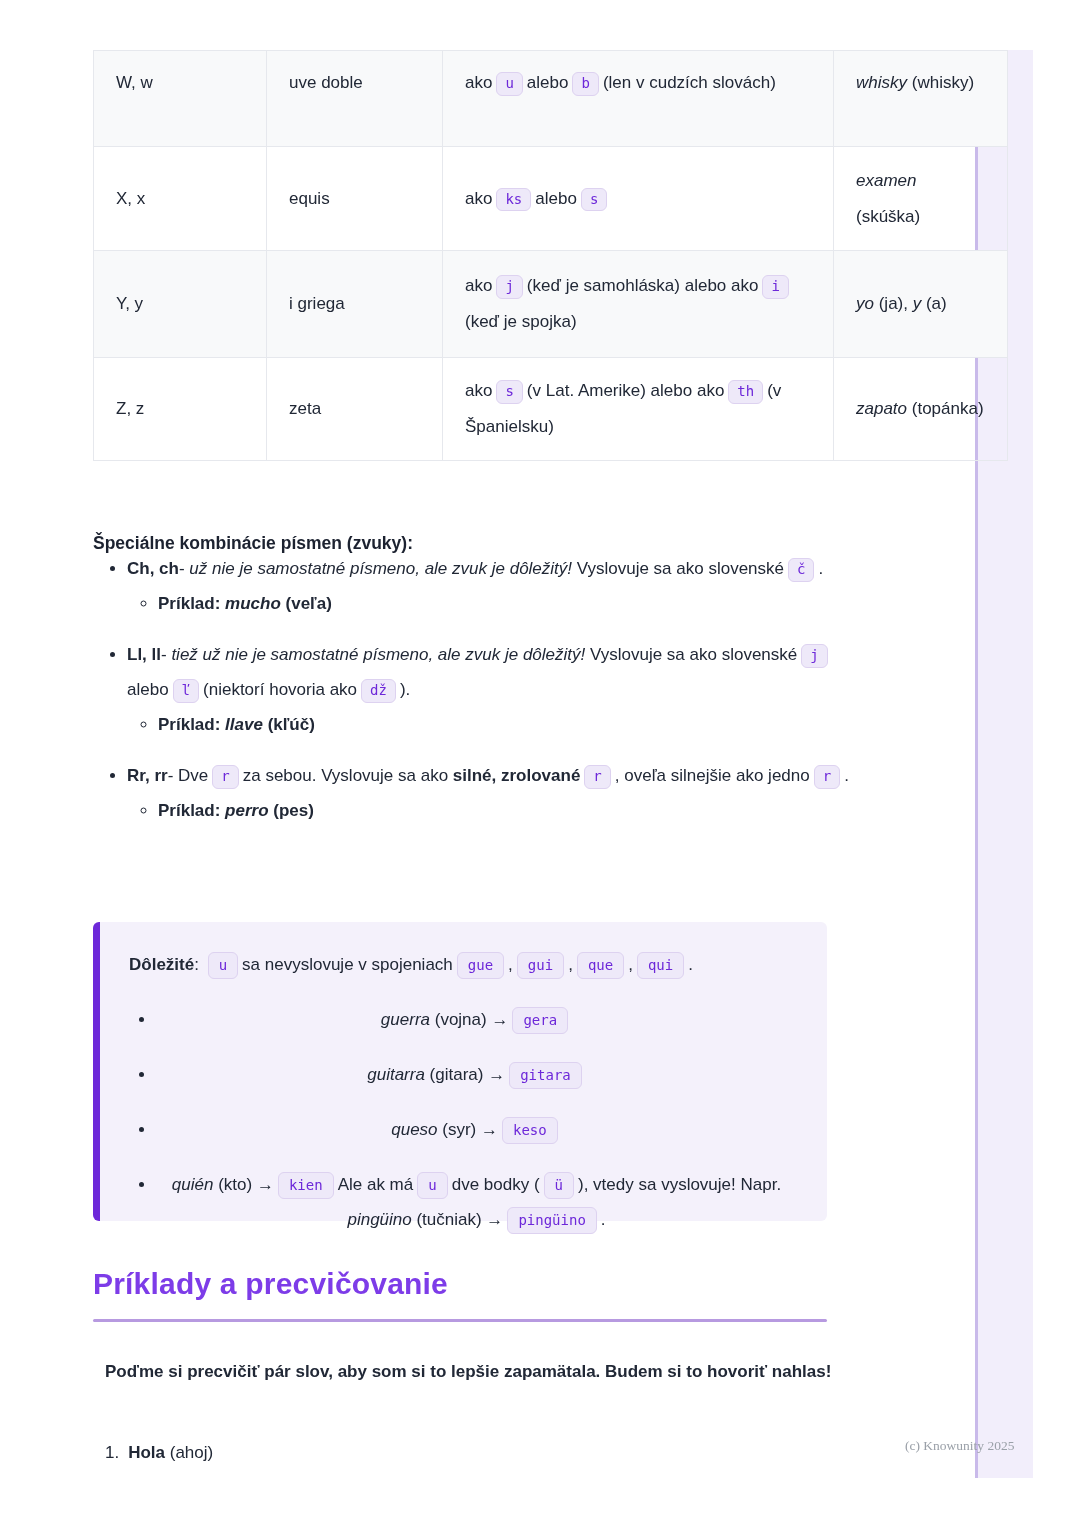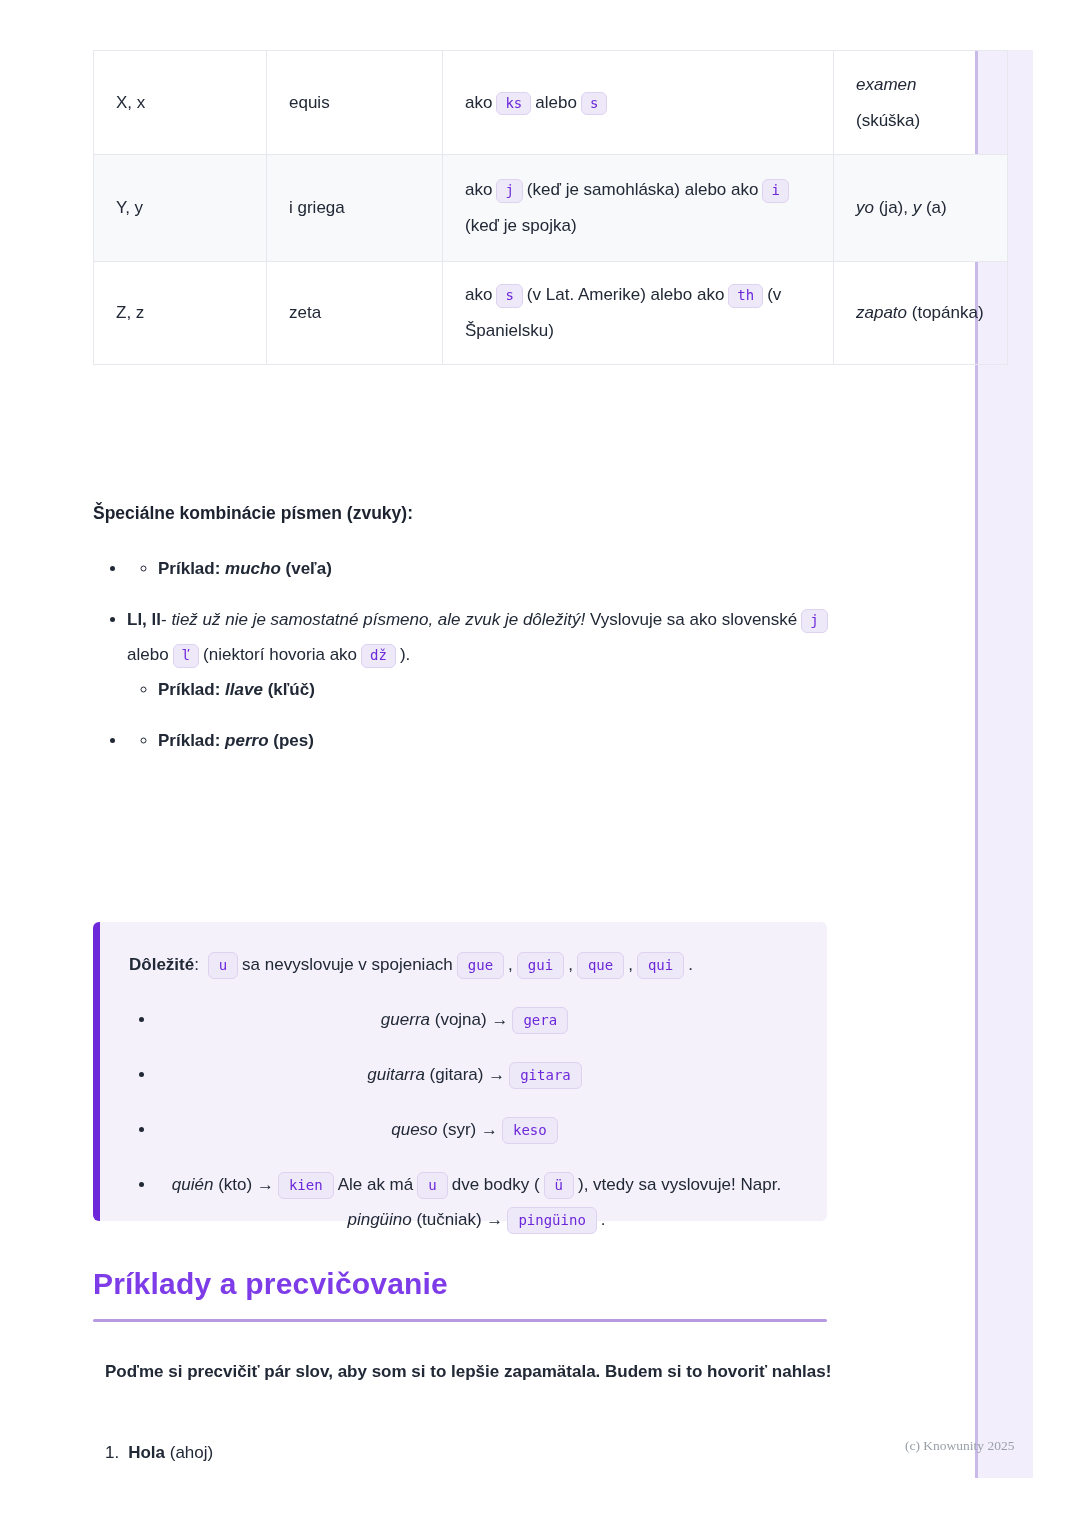--- a/index.html
+++ b/index.html
@@ -29,21 +29,21 @@
 
   
   .chip, code.chip {
     display:inline-block; font-family:"DejaVu Sans Mono", monospace;
     font-size:14px; line-height:1.35; color:var(--chip_text,#6d28d9);
     background:var(--chip_bg,#eee9f9); border:1px solid var(--chip_border,#ddd2f0);
     border-radius:6px; padding:1px 8px 2px; margin:0 4px; vertical-align:baseline;
   }
 
   
-  .section-heading { position:absolute; top:503px; left:0; font-size:17.5px; font-weight:bold; margin:0; color:#1c2230; }
+  .section-heading { position:absolute; top:533px; left:0; font-size:17.5px; font-weight:bold; margin:0; color:#1c2230; }
   ul.bullets { position:absolute; top:551px; left:0; width:734px; margin:0; padding:0 0 0 34px; list-style:disc; }
   ul.bullets > li { font-size:17px; line-height:35px; }
   ul.bullets > li + li { margin-top:16px; }
   ul.sub { margin:0; padding:0 0 0 31px; list-style:circle; }
   ul.sub li { font-size:17px; line-height:35px;font-weight:bold; }
 
   
   .callout {
     position:absolute; top:922px; left:0; width:734px; height:299px; box-sizing:border-box;
     background:var(--callout_bg,#f4f1fb); border-left:7px solid var(--callout_border,#6d28d9);
@@ -74,20 +74,26 @@
 </head>
 <body>
 
 <div class="side-panel"></div>
 <div class="watermark">(c) Knowunity 2025</div>
 
 <div class="content">
 
   <table class="alpha-table">
     <tbody>
+      <tr class="alt row-top r1">
+        <td class="col-letter">W, w</td>
+        <td class="col-name">uve doble</td>
+        <td class="col-pron"><span>ako</span><code class="chip">u</code><span>alebo</span><code class="chip">b</code><span>(len v cudzích slovách)</span></td>
+        <td class="col-ex"><i>whisky</i><span> (whisky)</span></td>
+      </tr>
       <tr class="r2">
         <td class="col-letter">X, x</td>
         <td class="col-name">equis</td>
         <td class="col-pron"><span>ako</span><code class="chip">ks</code><span>alebo</span><code class="chip">s</code></td>
         <td class="col-ex"><i>examen</i><span> (skúška)</span></td>
       </tr>
       <tr class="alt r3">
         <td class="col-letter">Y, y</td>
         <td class="col-name">i griega</td>
         <td class="col-pron"><span>ako</span><code class="chip">j</code><span>(keď je samohláska) alebo ako</span><code class="chip">i</code><span>(keď je spojka)</span></td>
@@ -99,31 +105,33 @@
         <td class="col-pron"><span>ako</span><code class="chip">s</code><span>(v Lat. Amerike) alebo ako</span><code class="chip">th</code><span>(v Španielsku)</span></td>
         <td class="col-ex"><i>zapato</i><span> (topánka)</span></td>
       </tr>
     </tbody>
   </table>
 
   <h3 class="section-heading">Špeciálne kombinácie písmen (zvuky):</h3>
 
   <ul class="bullets">
     <li>
+      <div class="li-main"><b>Ch, ch</b><span>- </span><i>už nie je samostatné písmeno, ale zvuk je dôležitý!</i><span> Vyslovuje sa ako slovenské</span><code class="chip">č</code><span>.</span></div>
       <ul class="sub">
         <li><span>Príklad: </span><i>mucho</i><span> (veľa)</span></li>
       </ul>
     </li>
     <li>
       <div class="li-main"><b>Ll, ll</b><span>- </span><i>tiež už nie je samostatné písmeno, ale zvuk je dôležitý!</i><span> Vyslovuje sa ako slovenské</span><code class="chip">j</code><span>alebo</span><code class="chip">ľ</code><span>(niektorí hovoria ako</span><code class="chip">dž</code><span>).</span></div>
       <ul class="sub">
         <li><span>Príklad: </span><i>llave</i><span> (kľúč)</span></li>
       </ul>
     </li>
     <li>
+      <div class="li-main"><b>Rr, rr</b><span>- Dve</span><code class="chip">r</code><span>za sebou. Vyslovuje sa ako </span><b>silné, zrolované</b><code class="chip">r</code><span>, oveľa silnejšie ako jedno</span><code class="chip">r</code><span>.</span></div>
       <ul class="sub">
         <li><span>Príklad: </span><i>perro</i><span> (pes)</span></li>
       </ul>
     </li>
   </ul>
 
   <div class="callout">
     <div class="callout-title"><b>Dôležité</b><span>: </span><code class="chip">u</code><span>sa nevyslovuje v spojeniach</span><code class="chip">gue</code><span>,</span><code class="chip">gui</code><span>,</span><code class="chip">que</code><span>,</span><code class="chip">qui</code><span>.</span></div>
     <ul>
       <li><i>guerra</i><span> (vojna) →</span><code class="chip">gera</code></li>

